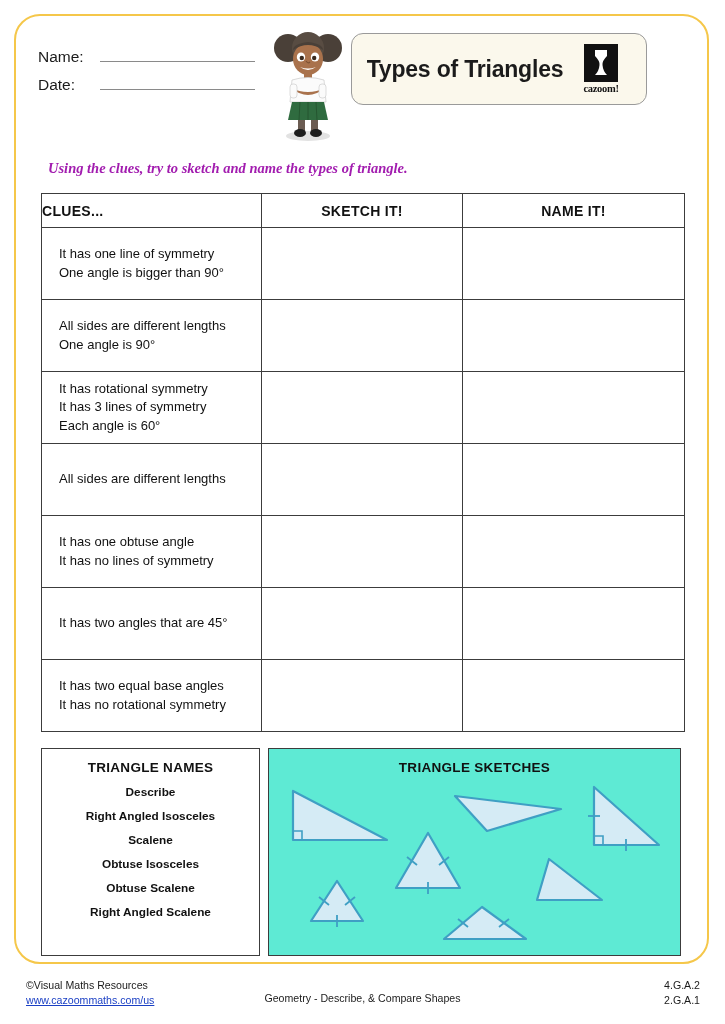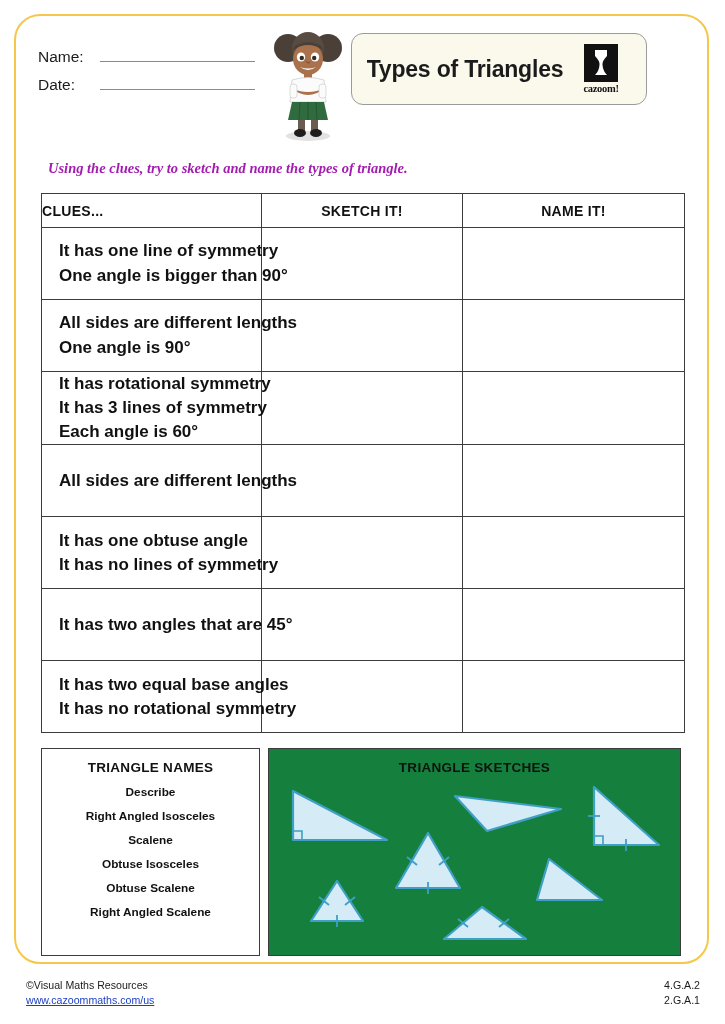--- a/index.html
+++ b/index.html
@@ -147,22 +147,22 @@
     color: #111111;
     letter-spacing: 0.3px;
   }
   th.col-clues { width: 219px; text-align: left; padding-left: 17px; }
   th.col-sketch { width: 200px; text-align: center; }
   th.col-name { width: 221px; text-align: center; }
   #clue-table td.clue-cell {
     height: 71px;
     padding-left: 17px;
     padding-right: 4px;
-    font-size: 17px;
-    font-weight: bold;
+    font-size: 13px;
+    font-weight: normal;
     color: #111111;
     line-height: 1.42;
   }
   .clue-line { display: block; white-space: nowrap; }
 
   
   #names-box {
     position: absolute;
     left: 41px;
     top: 748px;
@@ -189,21 +189,21 @@
   }
 
   #sketch-box {
     position: absolute;
     left: 268px;
     top: 748px;
     width: 413px;
     height: 208px;
     border: 1.5px solid #3c3c3c;
     box-sizing: border-box;
-    background: #15803d;
+    background: #5eead4;
     overflow: hidden;
   }
   #sketch-title {
     text-align: center;
     font-size: 13.5px;
     font-weight: bold;
     color: #111111;
     margin-top: 11px;
     letter-spacing: 0.3px;
   }
@@ -426,17 +426,18 @@
         <line x1="240" y1="170" x2="230" y2="178" stroke="#3f9fc4" stroke-width="1.8"></line>
       </g>
   </svg>
 </div>
 
 <div id="footer">
   <div id="footer-left">
     <span>©Visual Maths Resources</span>
     <a id="footer-link" href="#">www.cazoommaths.com/us</a>
   </div>
+  <div id="footer-center">Geometry - Describe, &amp; Compare Shapes</div>
   <div id="footer-right">
     <div>4.G.A.2</div>
     <div>2.G.A.1</div>
   </div>
 </div>
 
 </body></html>

